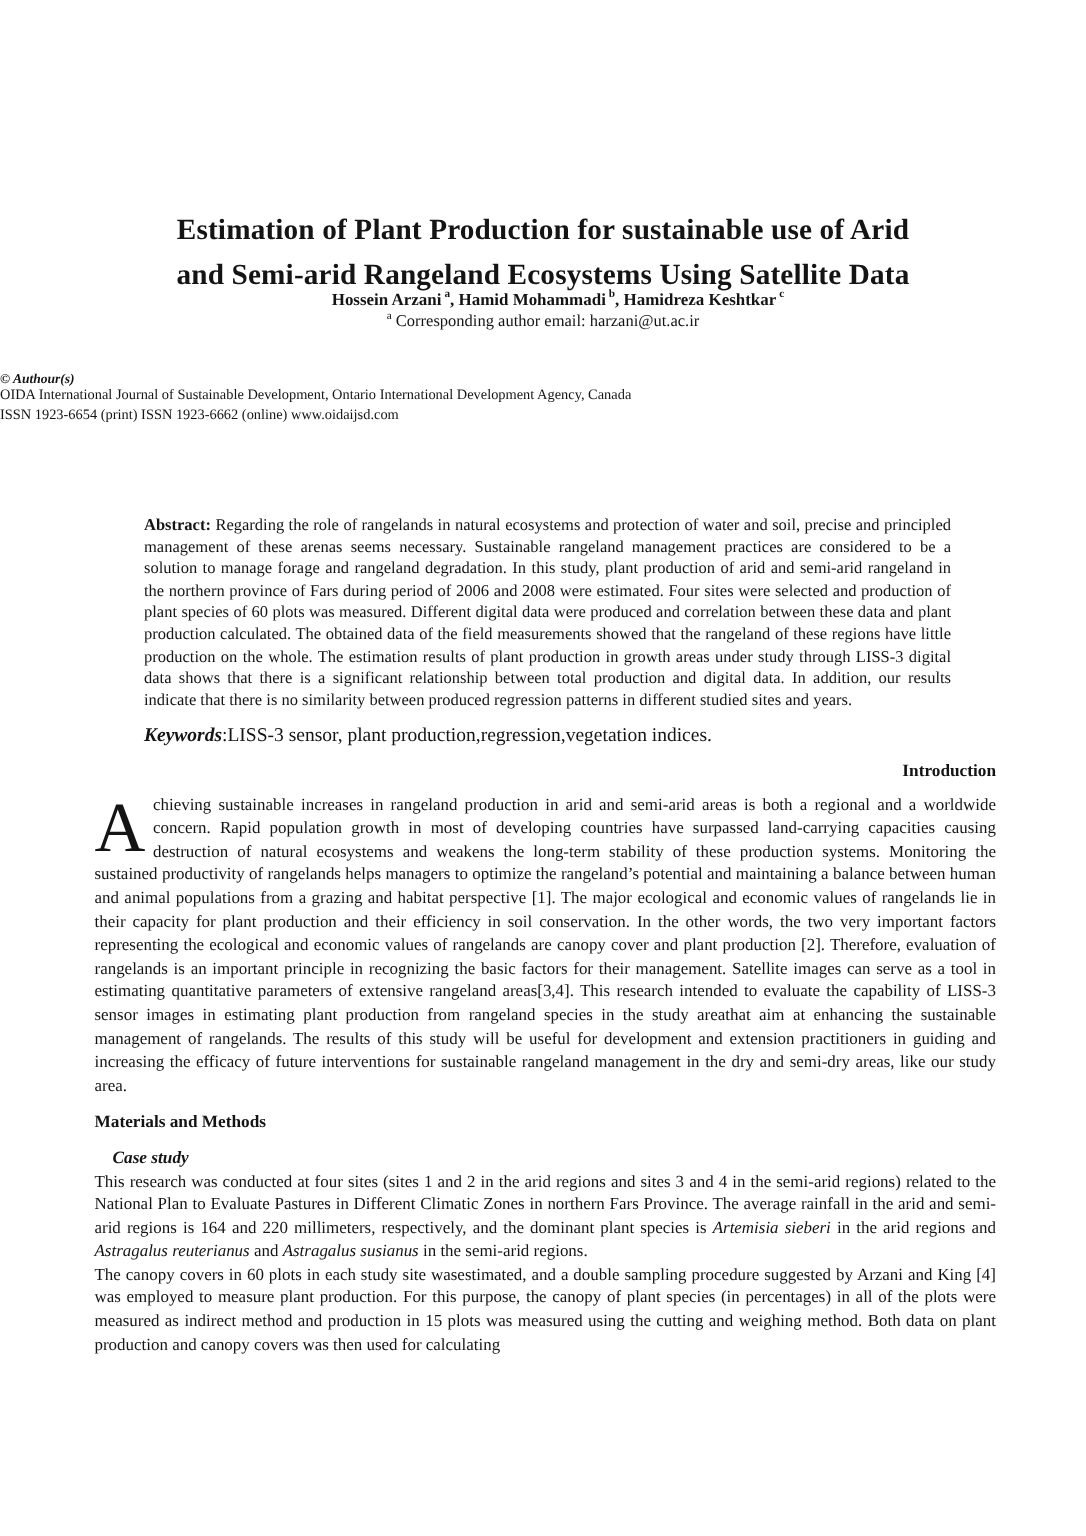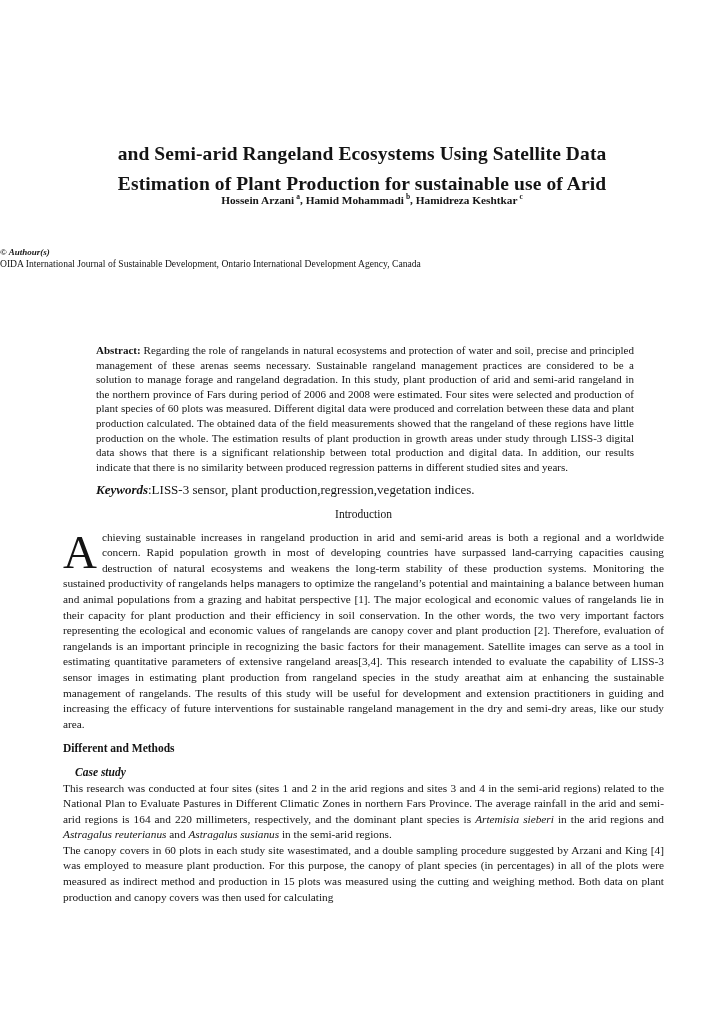--- a/index.html
+++ b/index.html
@@ -95,22 +95,22 @@
   .main-block {
     position: absolute;
     top: 507px;
     left: 63px;
     width: 601px;
     font-size: 11.3px;
     line-height: 15.6px;
   }
   .section-heading-center {
     margin: 0 0 7px 0;
-    text-align: center;
-    font-weight: normal;
+    text-align: right;
+    font-weight: bold;
     font-size: 11.5px;
   }
   .section-heading-left {
     margin: 9px 0 0 0;
     font-weight: bold;
     font-size: 11.5px;
   }
   .subsection-heading {
     margin: 8px 0 0 12px;
     font-weight: bold;
@@ -128,53 +128,57 @@
     padding: 3px 5px 0 0;
   }
   .species { font-style: italic; }
 </style>
 </head>
 <body>
 
 <div class="page">
 
   <h1 class="title-block">
+    <span>Estimation of Plant Production for sustainable use of Arid</span>
     <span>and Semi-arid Rangeland Ecosystems Using Satellite Data</span>
-    <span>Estimation of Plant Production for sustainable use of Arid</span>
   </h1>
 
   <div class="authors-block">
     <div class="authors-line">
       <span><span>Hossein Arzani</span><sup class="author-sup">a</sup></span><span>, </span><span><span>Hamid Mohammadi</span><sup class="author-sup">b</sup></span><span>, </span><span><span>Hamidreza Keshtkar</span><sup class="author-sup">c</sup></span>
     </div>
+    <div class="corresponding-line">
+      <sup>a</sup><span> Corresponding author email: harzani@ut.ac.ir</span>
+    </div>
   </div>
 
   <div class="publisher-block">
     <div class="copyright-line">© Authour(s)</div>
     <div>OIDA International Journal of Sustainable Development, Ontario International Development Agency, Canada</div>
+    <div>ISSN 1923-6654 (print) ISSN 1923-6662 (online) www.oidaijsd.com</div>
   </div>
 
   <div class="abstract-block">
     <p class="abstract-paragraph">
       <span class="abstract-label">Abstract:</span><span> Regarding the role of rangelands in natural ecosystems and protection of water and soil, precise and principled management of these arenas seems necessary. Sustainable rangeland management practices are considered to be a solution to manage forage and rangeland degradation. In this study, plant production of arid and semi-arid rangeland in the northern province of Fars during period of 2006 and 2008 were estimated. Four sites were selected and production of plant species of 60 plots was measured. Different digital data were produced and correlation between these data and plant production calculated. The obtained data of the field measurements showed that the rangeland of these regions have little production on the whole. The estimation results of plant production in growth areas under study through LISS-3 digital data shows that there is a significant relationship between total production and digital data. In addition, our results indicate that there is no similarity between produced regression patterns in different studied sites and years.</span>
     </p>
     <p class="keywords-line">
       <span class="keywords-label">Keywords</span><span>:LISS-3 sensor, plant production,regression,vegetation indices.</span>
     </p>
   </div>
 
   <div class="main-block">
 
     <h2 class="section-heading-center">Introduction</h2>
 
     <p class="body-paragraph">
       <span class="dropcap">A</span><span>chieving sustainable increases in rangeland production in arid and semi-arid areas is both a regional and a worldwide concern. Rapid population growth in most of developing countries have surpassed land-carrying capacities causing destruction of natural ecosystems and weakens the long-term stability of these production systems. Monitoring the sustained productivity of rangelands helps managers to optimize the rangeland’s potential and maintaining a balance between human and animal populations from a grazing and habitat perspective [1]. The major ecological and economic values of rangelands lie in their capacity for plant production and their efficiency in soil conservation. In the other words, the two very important factors representing the ecological and economic values of rangelands are canopy cover and plant production [2]. Therefore, evaluation of rangelands is an important principle in recognizing the basic factors for their management. Satellite images can serve as a tool in estimating quantitative parameters of extensive rangeland areas[3,4]. This research intended to evaluate the capability of LISS-3 sensor images in estimating plant production from rangeland species in the study areathat aim at enhancing the sustainable management of rangelands. The results of this study will be useful for development and extension practitioners in guiding and increasing the efficacy of future interventions for sustainable rangeland management in the dry and semi-dry areas, like our study area.</span>
     </p>
 
-    <h2 class="section-heading-left">Different and Methods</h2>
+    <h2 class="section-heading-left">Materials and Methods</h2>
 
     <h3 class="subsection-heading">Case study</h3>
     <p class="body-paragraph">
       <span>This research was conducted at four sites (sites 1 and 2 in the arid regions and sites 3 and 4 in the semi-arid regions) related to the National Plan to Evaluate Pastures in Different Climatic Zones in northern Fars Province. The average rainfall in the arid and semi-arid regions is 164 and 220 millimeters, respectively, and the dominant plant species is </span><span class="species">Artemisia sieberi</span><span> in the arid regions and </span><span class="species">Astragalus reuterianus</span><span> and </span><span class="species">Astragalus susianus</span><span> in the semi-arid regions.</span>
     </p>
 
     <p class="body-paragraph">
       <span>The canopy covers in 60 plots in each study site wasestimated, and a double sampling procedure suggested by Arzani and King [4] was employed to measure plant production. For this purpose, the canopy of plant species (in percentages) in all of the plots were measured as indirect method and production in 15 plots was measured using the cutting and weighing method. Both data on plant production and canopy covers was then used for calculating</span>
     </p>
 

